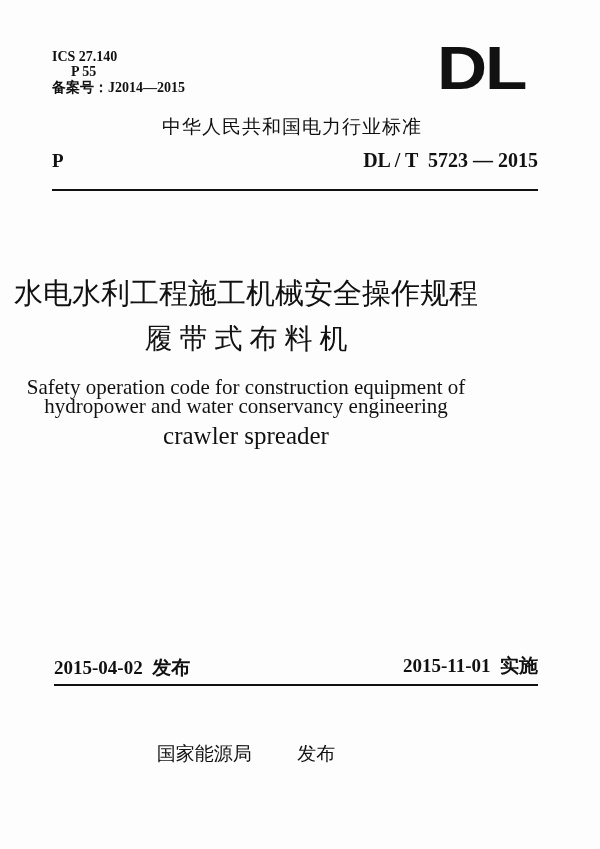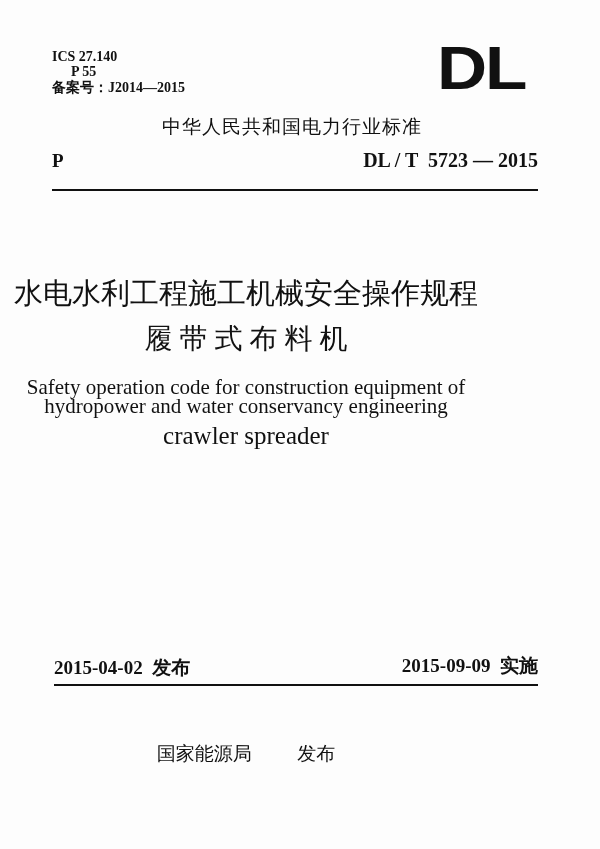--- a/index.html
+++ b/index.html
@@ -29,17 +29,17 @@
 <div class="abs rule" style="left:52px; top:189px; width:486px;"></div>
 
 <div class="abs center serif" style="top:274px; font-size:29px; letter-spacing:0px;">水电水利工程施工机械安全操作规程</div>
 <div class="abs center serif" style="top:320px; font-size:28px; white-space:pre;">履 带 式 布 料 机</div>
 
 <div class="abs center serif" style="top:366px; font-size:21px;margin-top:9px;">Safety operation code for construction equipment of</div>
 <div class="abs center serif" style="top:394px; font-size:21px;">hydropower and water conservancy engineering</div>
 <div class="abs center serif" style="top:422px; font-size:25px;">crawler spreader</div>
 
 <div class="abs serif" style="left:54px; top:655px; font-size:19px; font-weight:bold; white-space:pre;text-align:center;">2015-04-02  发布</div>
-<div class="abs serif" style="right:62px; top:653px; font-size:19px; font-weight:bold; white-space:pre;">2015-09-09  实施</div>
+<div class="abs serif" style="right:62px; top:653px; font-size:19px; font-weight:bold; white-space:pre;">2015-11-01  实施</div>
 
 <div class="abs rule" style="left:54px; top:684px; width:484px;"></div>
 
 <div class="abs center sans" style="top:741px; font-size:19px; white-space:pre;">国家能源局    发布</div>
 
 </body></html>

